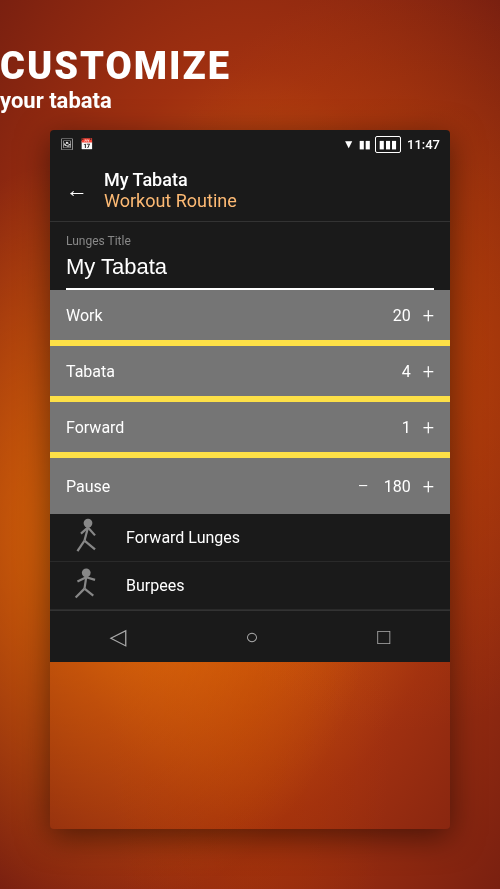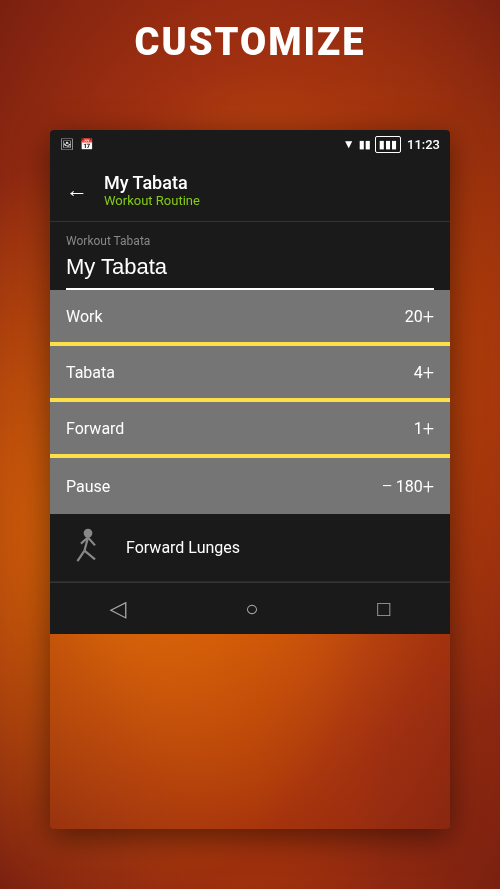--- a/index.html
+++ b/index.html
@@ -24,23 +24,23 @@
       inset: 0;
       background: 
         radial-gradient(ellipse at 20% 60%, rgba(255,140,0,0.6) 0%, transparent 50%),
         radial-gradient(ellipse at 80% 40%, rgba(200,80,0,0.5) 0%, transparent 50%),
         radial-gradient(ellipse at 50% 80%, rgba(180,60,0,0.4) 0%, transparent 40%);
       z-index: 1;
     }
 
     .header-text {
       position: absolute;
-      top: 20px;
+      top: 44px;
       left: 0; right: 0;
-      text-align: center;
+      text-align: left;
       z-index: 2;
     }
 
     .header-title {
       font-size: 38px;
       font-weight: 900;
       color: #fff;
       letter-spacing: 2px;
       text-transform: uppercase;
     }
@@ -116,22 +116,22 @@
       flex-direction: column;
     }
 
     .app-bar-title {
       color: #fff;
       font-size: 18px;
       font-weight: 500;
     }
 
     .app-bar-subtitle {
-      color: #84cc16;
-      font-size: 13px;
+      color: #fdba74;
+      font-size: 18px;
     }
 
     
     .workout-title-section {
       background: #1a1a1a;
       padding: 12px 16px 0 16px;
     }
 
     .workout-title-label {
       color: #888;
@@ -157,37 +157,37 @@
     .settings-section {
       background: #757575;
     }
 
     .settings-row {
       display: flex;
       align-items: center;
       justify-content: space-between;
       padding: 0 16px;
       height: 56px;
-      border-bottom: 4px solid #fde047;
+      border-bottom: 6px solid #fde047;
     }
 
     .settings-row:last-child {
       border-bottom: none;
     }
 
     .settings-label {
       color: #fff;
       font-size: 16px;
       font-weight: 400;
     }
 
     .settings-controls {
       display: flex;
       align-items: center;
-      gap: 0;
+      gap: 12px;
       color: #fff;
       font-size: 16px;
     }
 
     .settings-value {
       color: #fff;
       font-size: 16px;
       min-width: 30px;
       text-align: right;
     }
@@ -210,21 +210,21 @@
     .exercise-section {
       background: #1a1a1a;
       flex: 1;
     }
 
     .exercise-row {
       display: flex;
       align-items: center;
       padding: 12px 16px;
       border-bottom: 1px solid #2a2a2a;
-      height: 68px;
+      height: 48px;
     }
 
     .exercise-icon {
       width: 44px;
       height: 44px;
       margin-right: 16px;
       display: flex;
       align-items: center;
       justify-content: center;
       flex-shrink: 0;
@@ -260,47 +260,48 @@
     }
   </style>
 </head>
 <body>
 
 <div class="bg"></div>
 <div class="bg-overlay"></div>
 
 <div class="header-text">
   <div class="header-title">CUSTOMIZE</div>
+  <div class="header-subtitle">your tabata</div>
 </div>
 
 <div class="phone-container">
 
   <div class="status-bar">
     <div class="status-left">
       <span class="status-icon">🖼</span>
       <span class="status-icon">📅</span>
     </div>
     <div class="status-right">
       <span style="font-size:12px;">▼</span>
       <span style="font-size:11px;">▮▮</span>
       <span style="font-size:11px; border:1px solid #fff; padding:1px 3px; border-radius:2px;">▮▮▮</span>
-      <span style="font-size:13px; color:#fff; font-weight:500; margin-left:2px;">11:23</span>
+      <span style="font-size:13px; color:#fff; font-weight:500; margin-left:2px;">11:47</span>
     </div>
   </div>
 
   <div class="app-bar">
     <span class="back-arrow">←</span>
     <div class="app-bar-titles">
       <span class="app-bar-title">My Tabata</span>
       <span class="app-bar-subtitle">Workout Routine</span>
     </div>
   </div>
 
   <div class="workout-title-section">
-    <div class="workout-title-label">Workout Tabata</div>
+    <div class="workout-title-label">Lunges Title</div>
     <input class="workout-title-input" type="text" value="My Tabata" style="">
   </div>
 
   <div class="settings-section">
 
     <div class="settings-row">
       <span class="settings-label">Work</span>
       <div class="settings-controls">
         <span class="settings-value">20</span>
         <span class="settings-plus">+</span>
@@ -345,20 +346,34 @@
           <line x1="18" y1="28" x2="10" y2="40" stroke="#888" stroke-width="2.5"></line>
           <line x1="18" y1="28" x2="30" y2="38" stroke="#888" stroke-width="2.5"></line>
           <line x1="22" y1="13" x2="14" y2="20" stroke="#888" stroke-width="2.5"></line>
           <line x1="22" y1="13" x2="30" y2="22" stroke="#888" stroke-width="2.5"></line>
         </svg>
       </div>
       <span class="exercise-name">Forward Lunges</span>
     </div>
 
 
+    <div class="exercise-row">
+      <div class="exercise-icon">
+        <svg class="figure-svg" viewBox="0 0 44 50" fill="none" xmlns="http://www.w3.org/2000/svg">
+
+          <circle cx="20" cy="10" r="5" fill="#888"></circle>
+          <line x1="20" y1="15" x2="18" y2="28" stroke="#888" stroke-width="2.5"></line>
+          <line x1="18" y1="28" x2="8" y2="38" stroke="#888" stroke-width="2.5"></line>
+          <line x1="18" y1="28" x2="28" y2="36" stroke="#888" stroke-width="2.5"></line>
+          <line x1="20" y1="15" x2="10" y2="20" stroke="#888" stroke-width="2.5"></line>
+          <line x1="20" y1="15" x2="30" y2="18" stroke="#888" stroke-width="2.5"></line>
+        </svg>
+      </div>
+      <span class="exercise-name">Burpees</span>
+    </div>
 
   </div>
 
   <div class="nav-bar">
     <span class="nav-button">◁</span>
     <span class="nav-button">○</span>
     <span class="nav-button">□</span>
   </div>
 
 </div>

